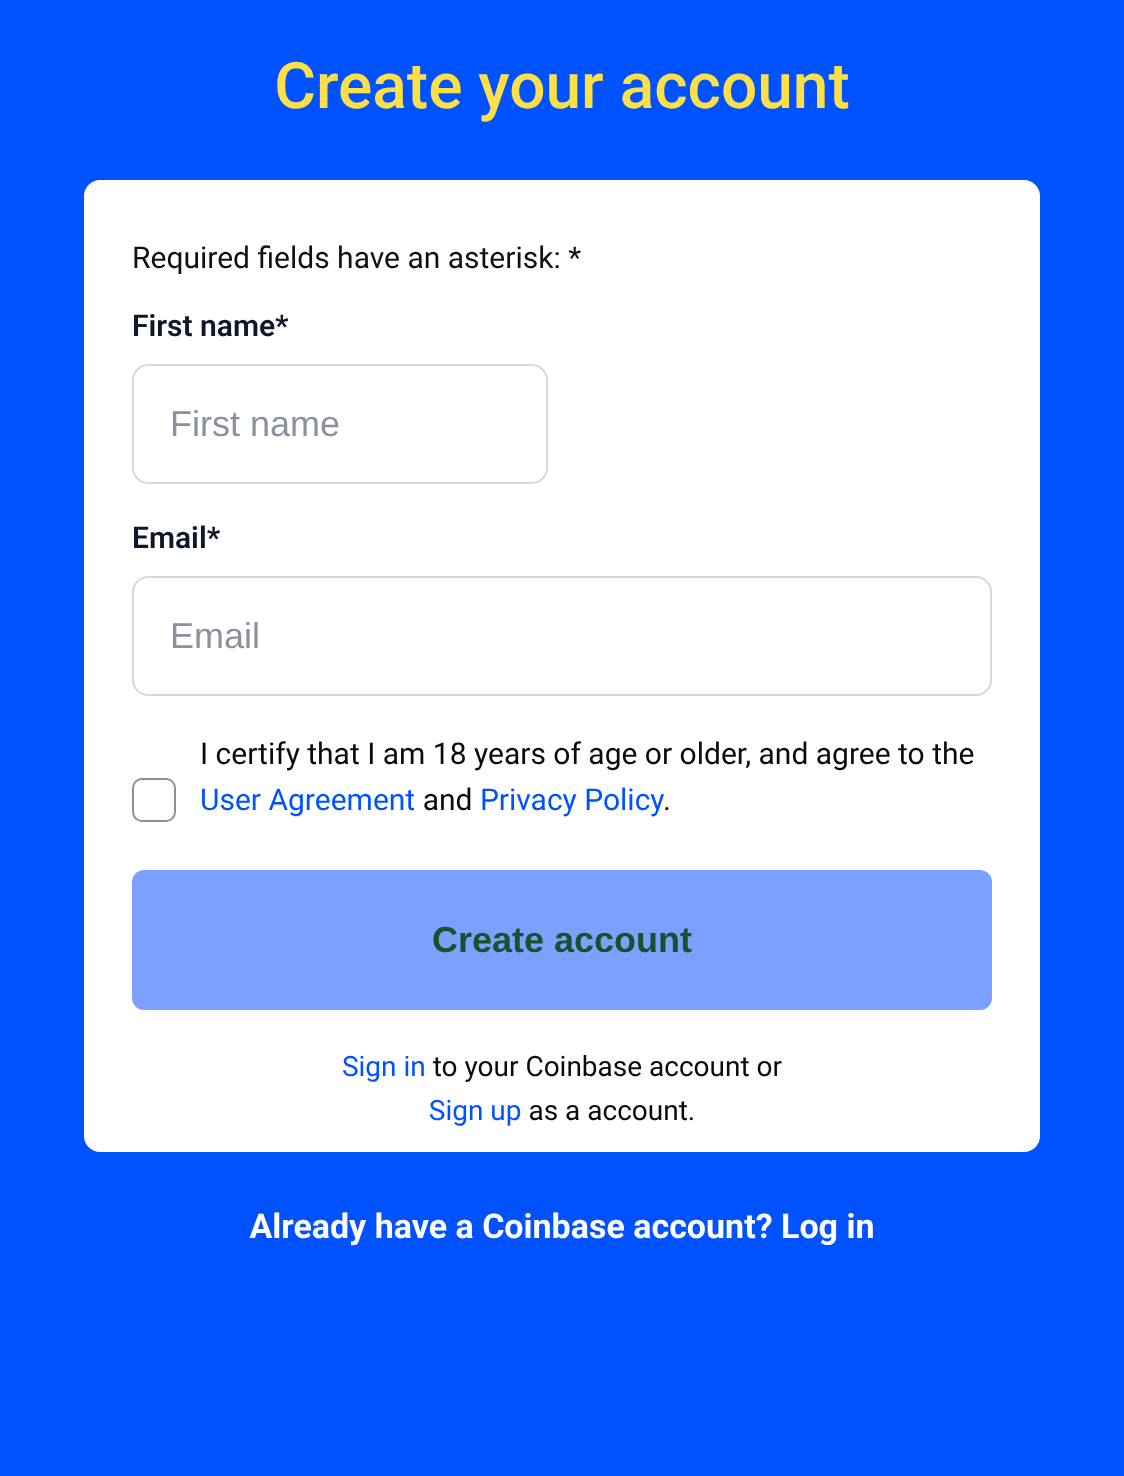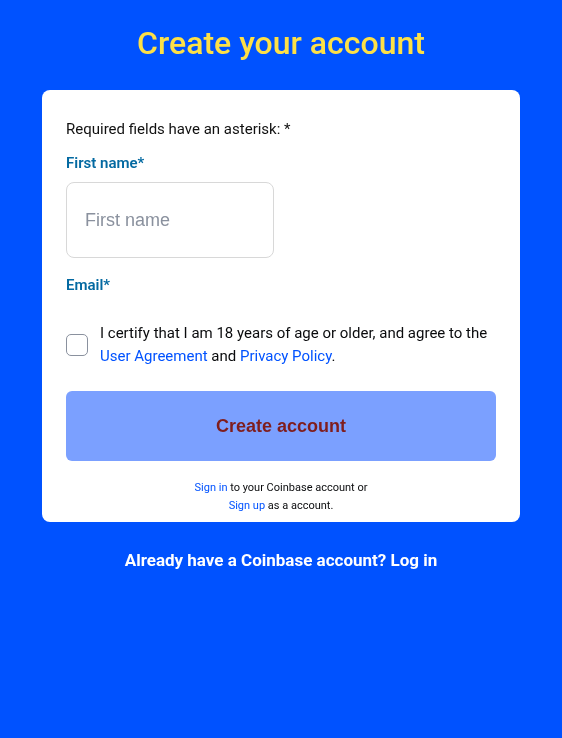--- a/index.html
+++ b/index.html
@@ -44,26 +44,26 @@
       flex: 1;
       display: flex;
       flex-direction: column;
     }
     .field-full {
       margin-bottom: 18px;
     }
     .label {
       font-size: 15px;
       font-weight: 600;
-      color: #0369a1;
+      color: #0f172a;
       margin-bottom: 10px;
     }
     .input {
       width: 100%;
-      height: 76px;
+      height: 60px;
       border: 1px solid #d8d8d8;
       border-radius: 8px;
       padding: 0 18px;
       font-size: 18px;
       color: #6d28d9;
       outline: none;
     }
     .input::placeholder {
       color: #8a919e;
     }
@@ -75,21 +75,21 @@
       right: 18px;
       top: 50%;
       transform: translateY(-50%);
       width: 22px;
       height: 22px;
       border: 1.5px solid #e0e0e0;
       border-radius: 50%;
     }
     .consent-row {
       display: flex;
-      align-items: center;
+      align-items: flex-end;
       gap: 12px;
       margin-top: 6px;
       margin-bottom: 24px;
     }
     .checkbox {
       flex-shrink: 0;
       width: 22px;
       height: 22px;
       border: 1.5px solid #8a919e;
       border-radius: 5px;
@@ -104,31 +104,31 @@
     }
     .link {
       color: #0052ff;
       text-decoration: none;
       cursor: pointer;
     }
     .submit-btn {
       width: 100%;
       height: 70px;
       background-color: #7ba0ff;
-      color: #7f1d1d;
+      color: #14532d;
       border: none;
       border-radius: 6px;
       font-size: 18px;
       font-weight: 600;
       cursor: pointer;
       margin-bottom: 18px;
     }
     .alt-actions {
       text-align: center;
-      font-size: 11px;
+      font-size: 14px;
       color: #0a0b0d;
       line-height: 1.6;
     }
     .footer {
       margin-top: 28px;
       color: #ffffff;
       font-size: 17px;
       font-weight: 700;
     }
     .footer-link {
@@ -149,20 +149,21 @@
     <div class="field">
       <label class="label">First name*</label>
       <input class="input" type="text" placeholder="First name" style="">
     </div>
     <div class="field">
     </div>
   </div>
 
   <div class="field field-full">
     <label class="label">Email*</label>
+    <input class="input" type="email" placeholder="Email" style="">
   </div>
 
 
   <div class="consent-row">
     <div class="checkbox"></div>
     <div class="consent-text">
       <span>I certify that I am 18 years of age or older, and agree to the </span><a class="link">User Agreement</a><span> and </span><a class="link">Privacy Policy</a><span>.</span>
     </div>
   </div>
 

